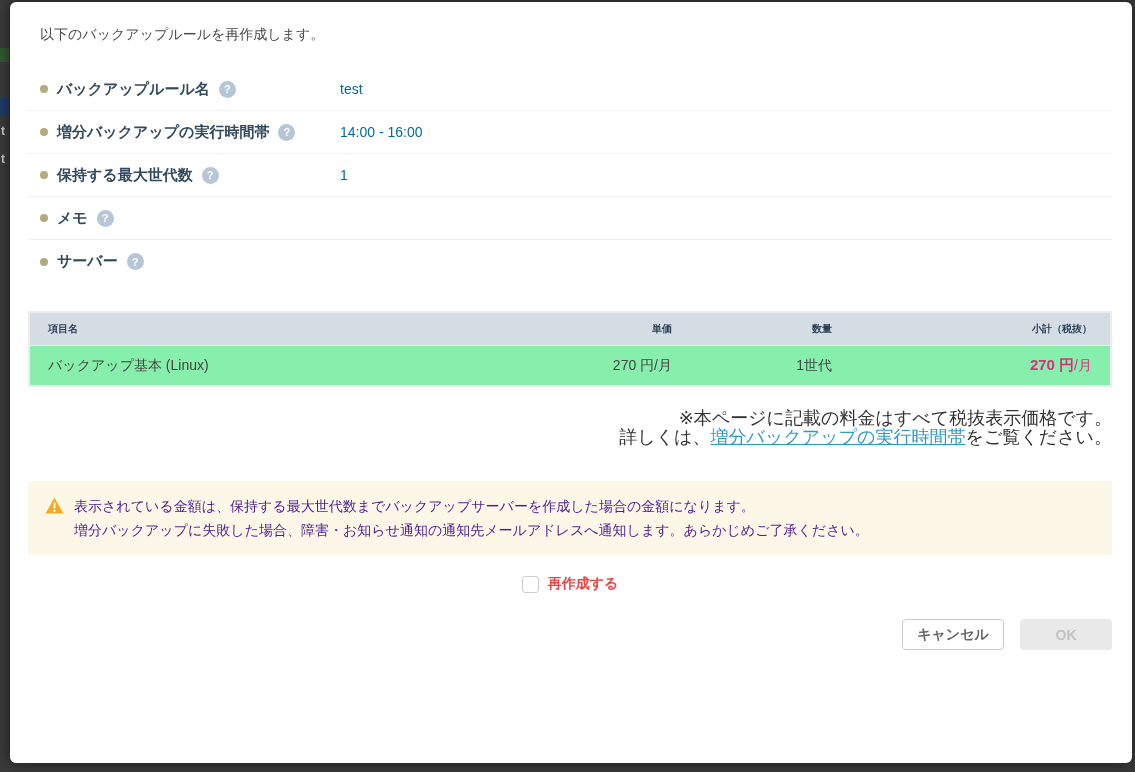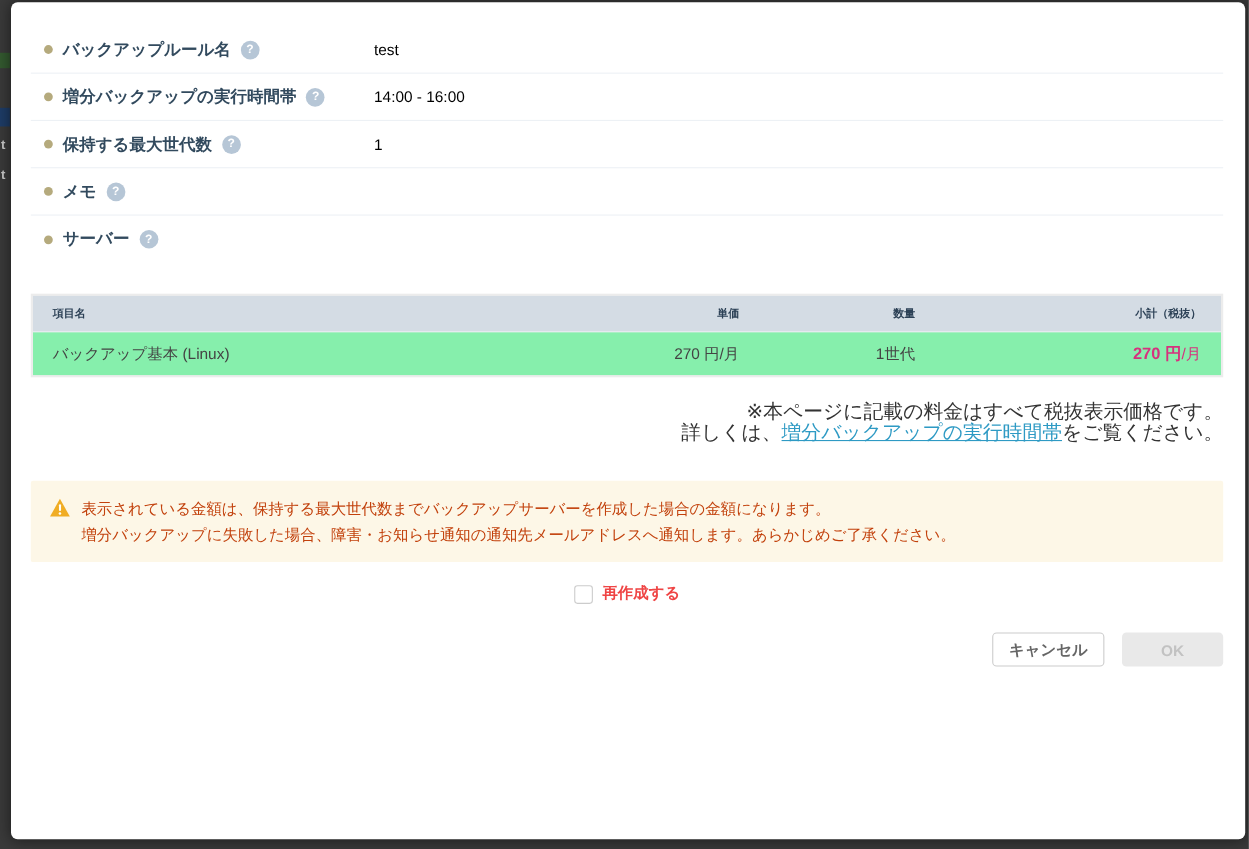--- a/index.html
+++ b/index.html
@@ -32,21 +32,21 @@
 
   .field-row { display:flex; align-items:center; min-height:43px;
                border-bottom:1px solid #edf1f5; padding-left:12px; }
   .field-row.no-border { border-bottom:none; }
   .field-left { display:flex; align-items:center; width:300px; flex:none; }
   .bullet { width:8px; height:8px; border-radius:50%; background:#b5aa7d; margin-right:9px; flex:none; }
   .field-label { color:#324a5e; font-weight:bold; font-size:15px; }
   .help-icon { width:17px; height:17px; border-radius:50%; background:#b6c6d6; color:#fff;
                font-size:11px; font-weight:bold; display:inline-flex; align-items:center;
                justify-content:center; margin-left:9px; flex:none; cursor:pointer; }
-  .field-value { font-size:14px; color:#000000; }
+  .field-value { font-size:14px; color:#0369a1; }
 
   .server-table-wrap { margin-top:2px; border:2px solid #ececec; }
   table { width:100%; border-collapse:collapse; }
   .server-table th { background:#d4dce4; color:#324a5e; font-weight:normal; font-size:14px;
                      text-align:left; padding:7px 14px; }
   .server-table td { background:#fff; color:#333; font-size:14px; padding:7px 14px; }
 
   .price-table-wrap { margin-top:28px; border:2px solid #ececec; }
   .price-table th { background:#d4dce4; color:#2c4156; font-weight:bold; font-size:10px;
                     padding:9px 18px; text-align:right; }
@@ -55,21 +55,21 @@
                     text-align:right; border-top:1px solid #e7ecf0; }
   .price-table td.col-name { text-align:left; }
   .col-unit { width:190px; } .col-qty { width:160px; } .col-sub { width:260px; }
   .amount { color:#d6317e; font-weight:bold; font-size:15px; }
   .per { color:#d6317e; font-size:14px; }
 
   .note { margin-top:22px; text-align:right; font-size:18px; color:#333; line-height:19px; }
   .note a { color:#2e9ac4; text-decoration:underline; cursor:pointer; }
 
   .warning { position:relative; margin-top:34px; background:#fdf7e7; border-radius:2px;
-             padding:13px 16px 13px 46px; font-size:14px; color:#c2410c; line-height:24px; }
+             padding:13px 16px 13px 46px; font-size:14px; color:#4c1d95; line-height:24px; }
   .warn-icon { position:absolute; left:17px; top:16px; }
 
   .chk-row { margin-top:20px; display:flex; justify-content:center; align-items:center; }
   .checkbox { width:17px; height:17px; border:1px solid #ccc; border-radius:3px;
               background:#fff; margin-right:9px; cursor:pointer; }
   .chk-label { font-size:14px; font-weight:bold; color:#ef4444; cursor:pointer; }
 
   .btn-row { margin-top:26px; display:flex; justify-content:flex-end; gap:16px; }
   .btn { height:31px; border-radius:4px; font-weight:bold; font-size:14px;
          font-family:inherit; cursor:pointer; }
@@ -84,20 +84,21 @@
   <div class="frag frag-green"></div>
   <div class="frag frag-navy"></div>
   <div class="frag frag-text frag-t1">t</div>
   <div class="frag frag-text frag-t2">t</div>
 
   <div class="dialog">
 
 
     <div class="dlg-body">
 
+      <p class="intro">以下のバックアップルールを再作成します。</p>
 
       <div class="field-row">
         <div class="field-left">
           <span class="bullet"></span>
           <span class="field-label">バックアップルール名</span>
           <span class="help-icon">?</span>
         </div>
         <span class="field-value">test</span>
       </div>
 

